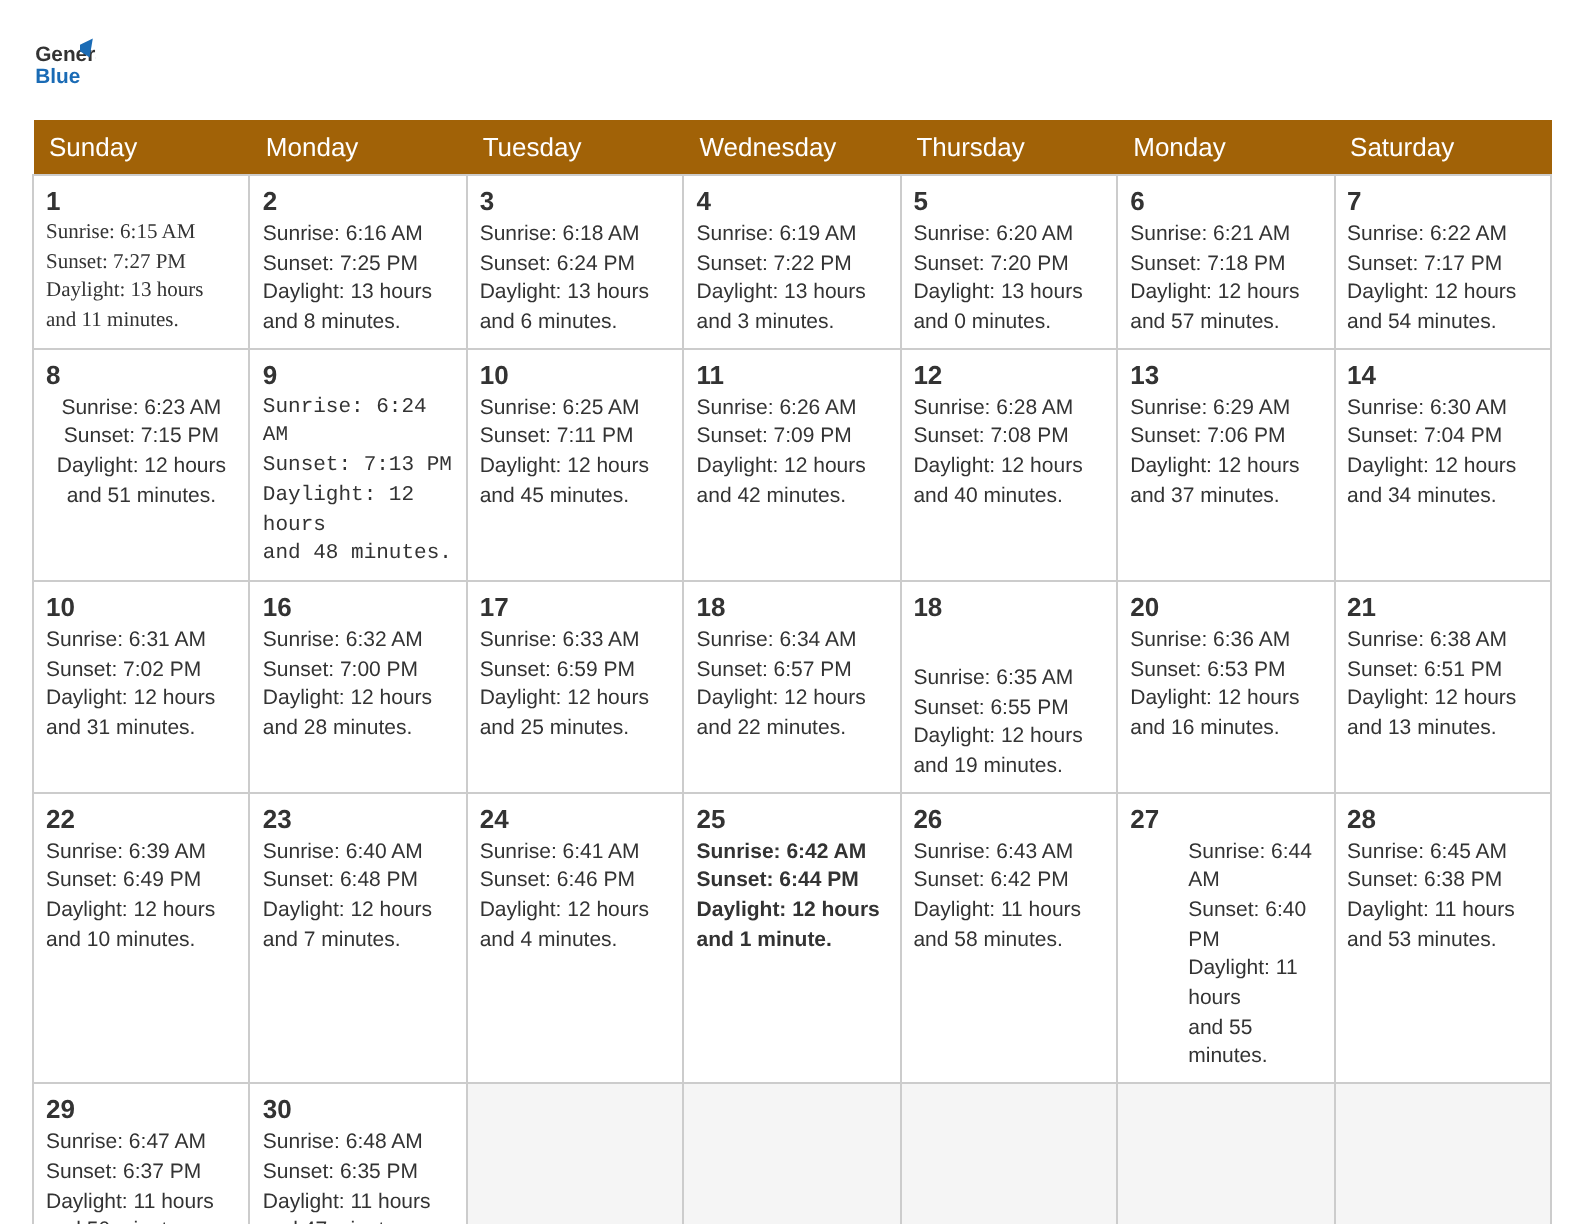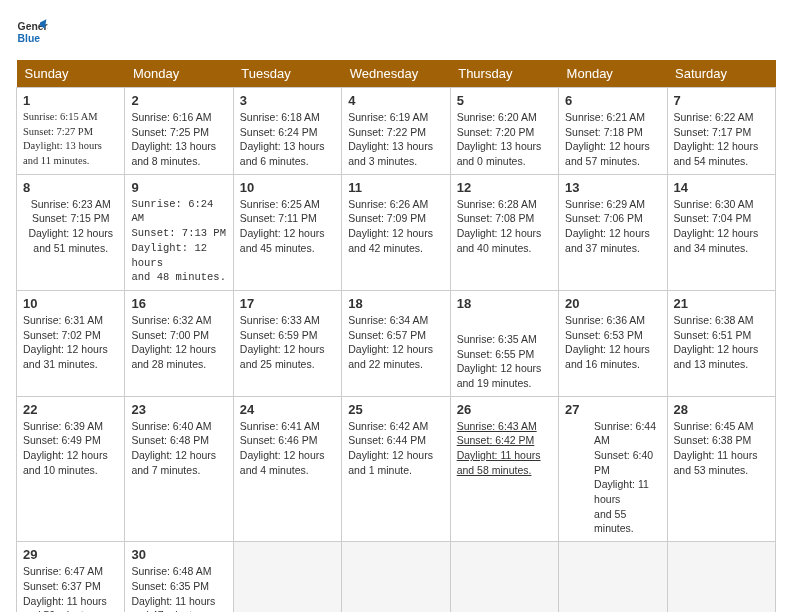--- a/index.html
+++ b/index.html
@@ -272,28 +272,28 @@
         </td>
         <td>
           <div class="day-num">24</div>
           <div class="day-info" style="white-space: pre-line;">Sunrise: 6:41 AM
 Sunset: 6:46 PM
 Daylight: 12 hours
 and 4 minutes.</div>
         </td>
         <td>
           <div class="day-num">25</div>
-          <div class="day-info" style="white-space: pre-line;">Sunrise: 6:42 AM
+          <div class="day-info" style="white-space: pre-line; font-weight: bold;">Sunrise: 6:42 AM
 Sunset: 6:44 PM
 Daylight: 12 hours
 and 1 minute.</div>
         </td>
         <td>
           <div class="day-num">26</div>
-          <div class="day-info" style="white-space: pre-line; text-decoration: underline;">Sunrise: 6:43 AM
+          <div class="day-info" style="white-space: pre-line;">Sunrise: 6:43 AM
 Sunset: 6:42 PM
 Daylight: 11 hours
 and 58 minutes.</div>
         </td>
         <td>
           <div class="day-num">27</div>
           <div class="day-info" style="white-space: pre-line; margin-left: 29px;">Sunrise: 6:44 AM
 Sunset: 6:40 PM
 Daylight: 11 hours
 and 55 minutes.</div>

